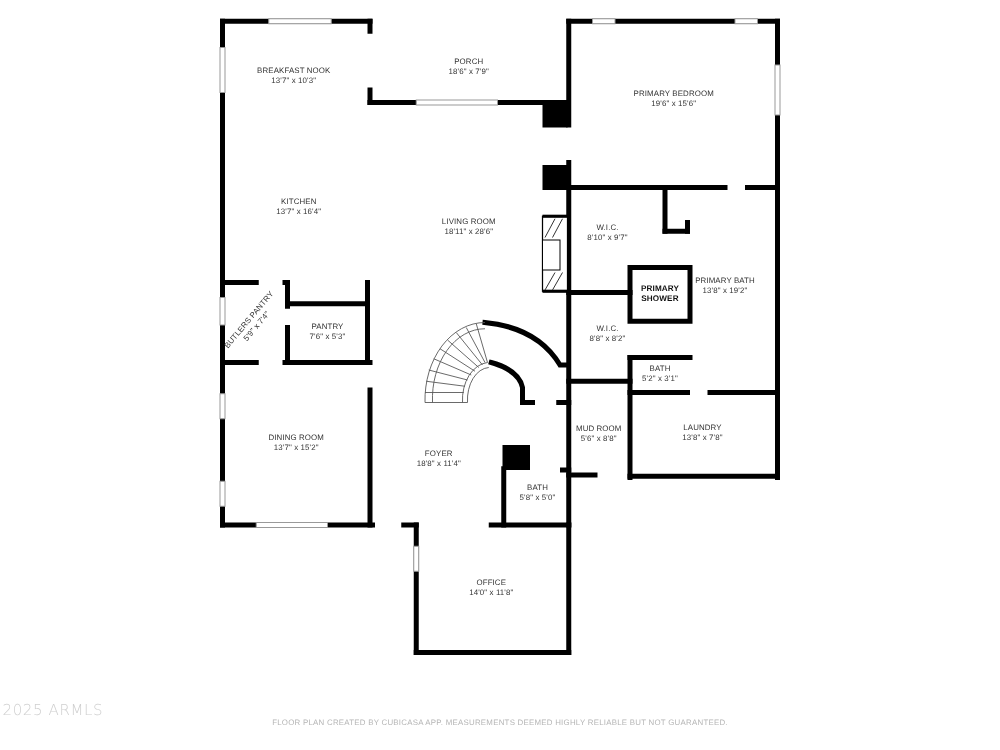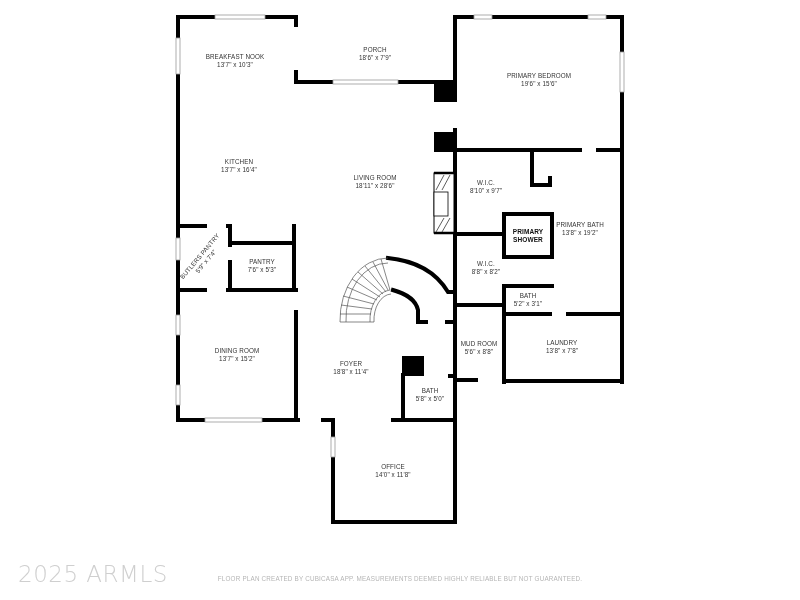--- a/index.html
+++ b/index.html
@@ -5,22 +5,22 @@
   html, body { margin: 0; padding: 0; background: #ffffff; }
   body { width: 800px; height: 600px; position: relative; overflow: hidden;
          font-family: "Liberation Sans", sans-serif; }
   #plan { position: absolute; left: 0; top: 0; width: 800px; height: 600px; }
   .room-label { position: absolute; text-align: center; color: #333333;
                 font-size: 6.3px; line-height: 8px; letter-spacing: 0.1px;
                 transform: translate(-50%, -50%); white-space: nowrap; }
   .room-label .name, .room-label .dims { display: block; }
   .room-label.bold { font-weight: bold; color: #111; font-size: 6.5px; }
   .room-label.rot { transform: translate(-50%, -50%) rotate(-50deg); }
-  #watermark { position: absolute; left: 2px; top: 561px; font-size: 23px;
-               color: #cfcfcf; letter-spacing: 0.5px; font-family: "DejaVu Sans", sans-serif; font-weight: 300; margin-left: 16px; }
+  #watermark { position: absolute; left: 2px; top: 561px; font-size: 12px;
+               color: #cfcfcf; letter-spacing: 0.5px; font-family: "DejaVu Sans", sans-serif; font-weight: 300; }
   #disclaimer { position: absolute; left: 0; width: 800px; top: 575px; text-align: center;
                 font-size: 6.3px; color: #b5b5b5; letter-spacing: 0.2px; }
 </style>
 </head>
 <body>
 
 <svg id="plan" viewBox="0 0 800 600" xmlns="http://www.w3.org/2000/svg">
   <g stroke="#000" stroke-width="4" fill="none" stroke-linecap="square">
 
     <line x1="178" y1="17" x2="178" y2="420"></line>

